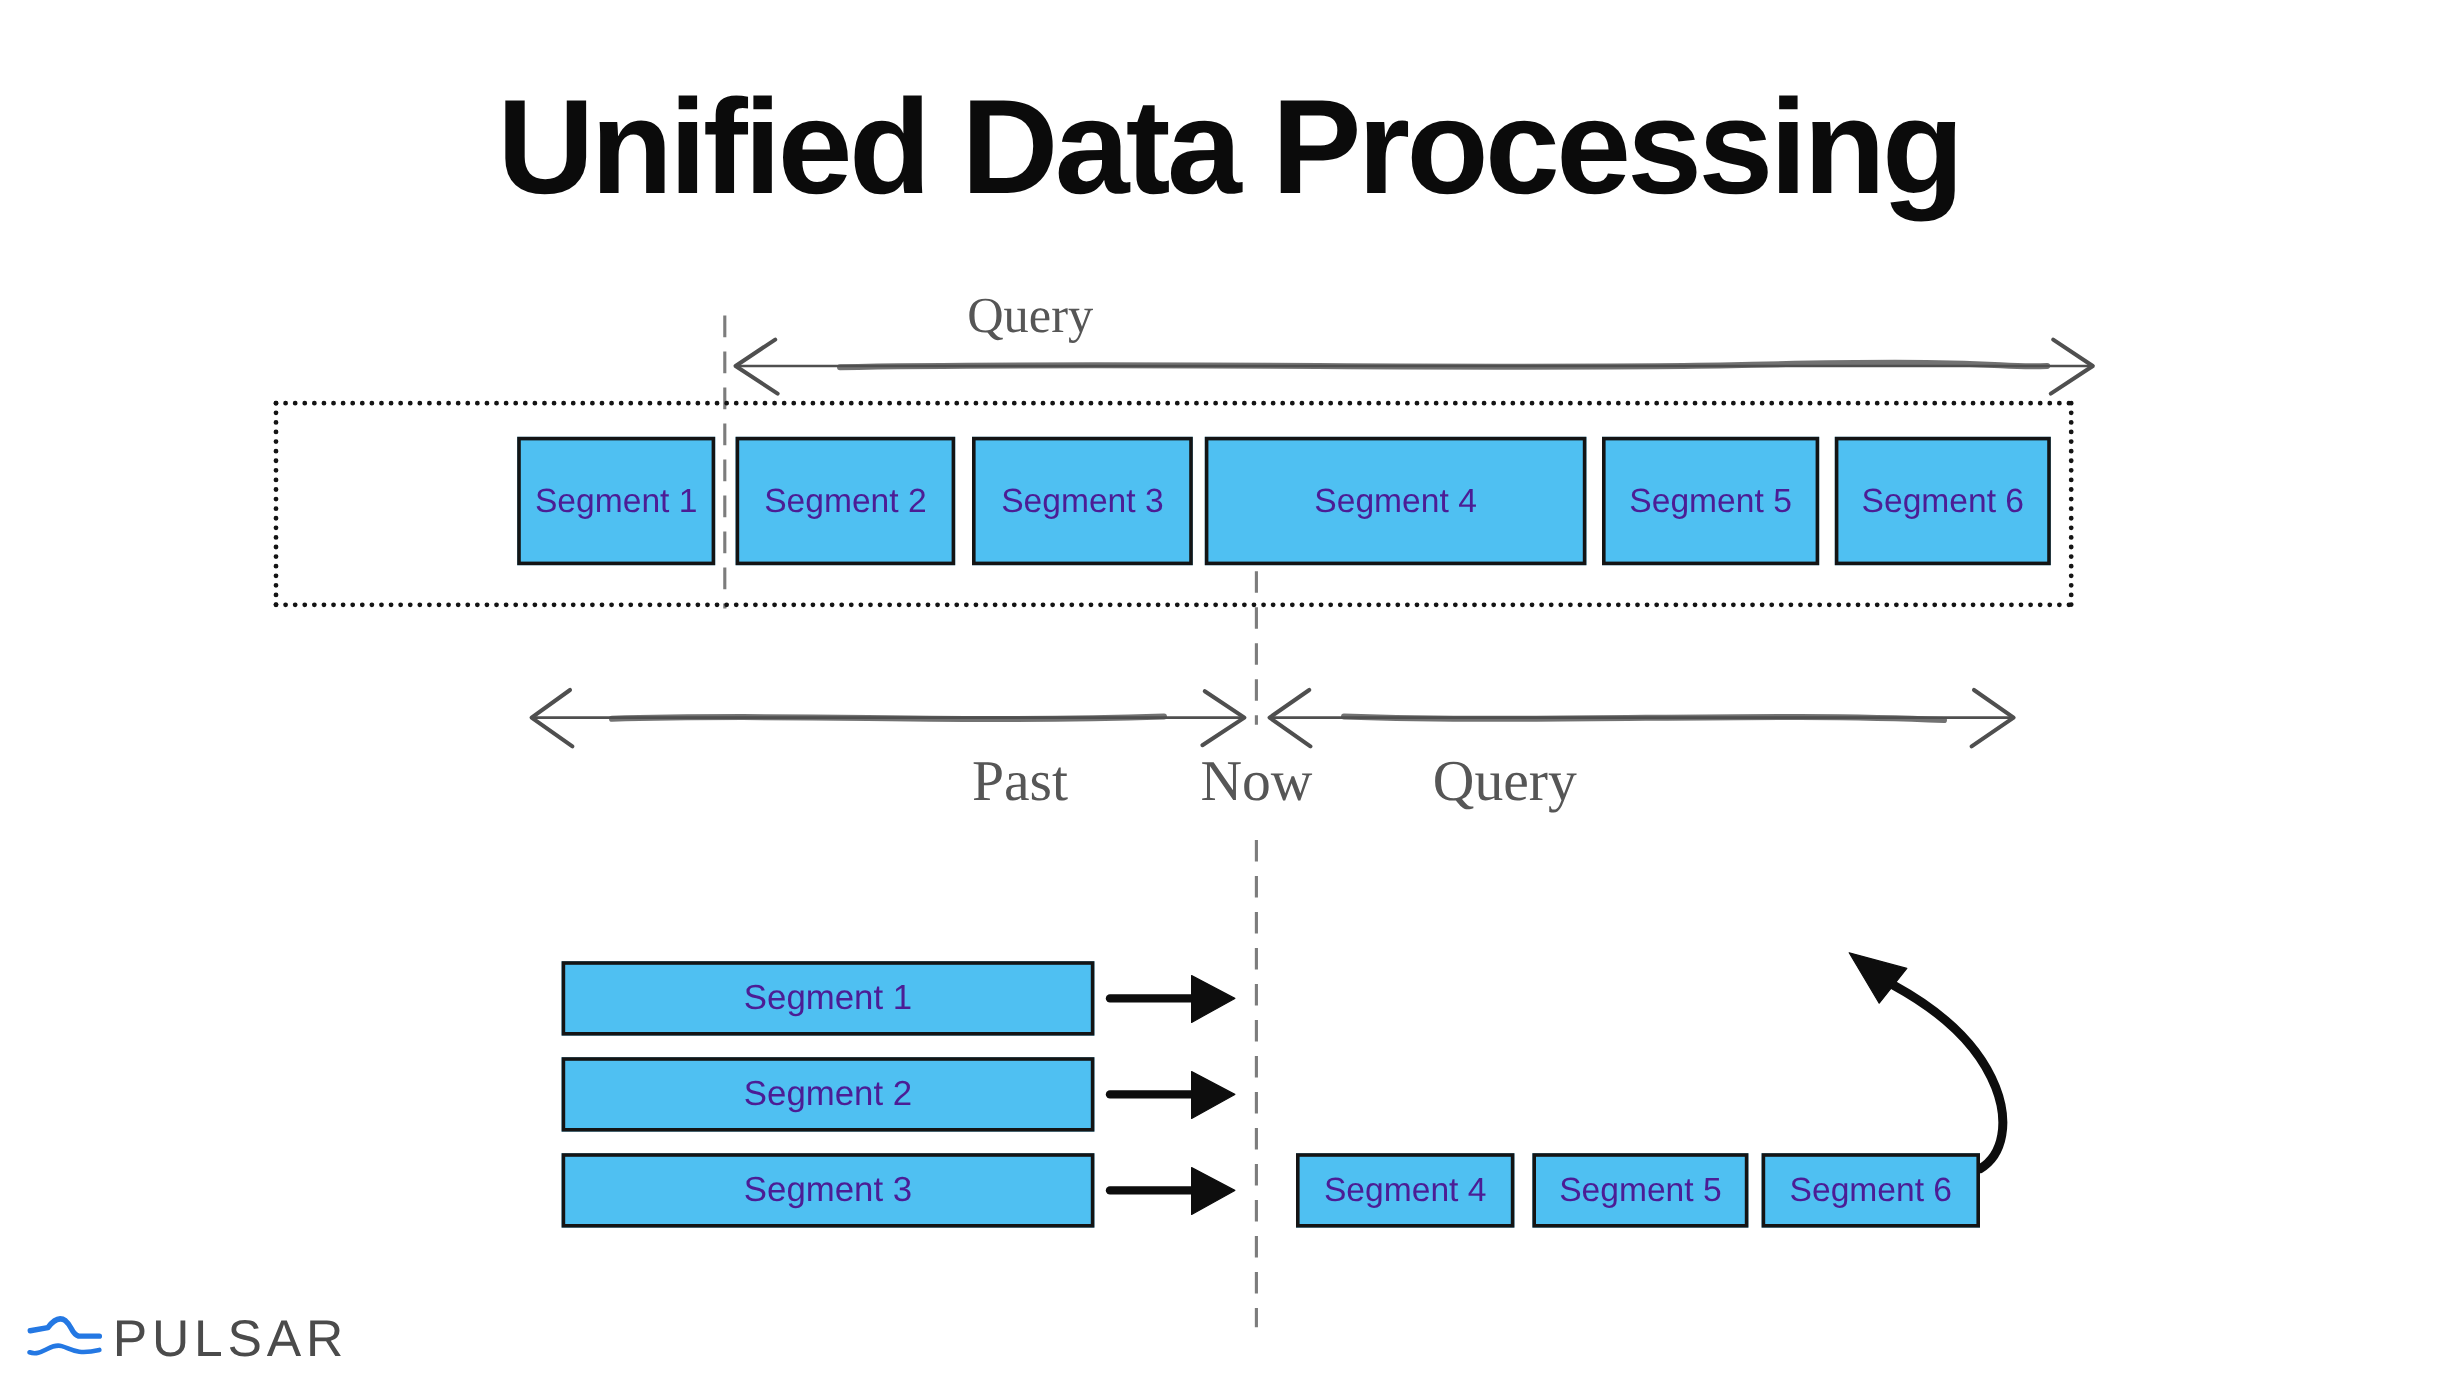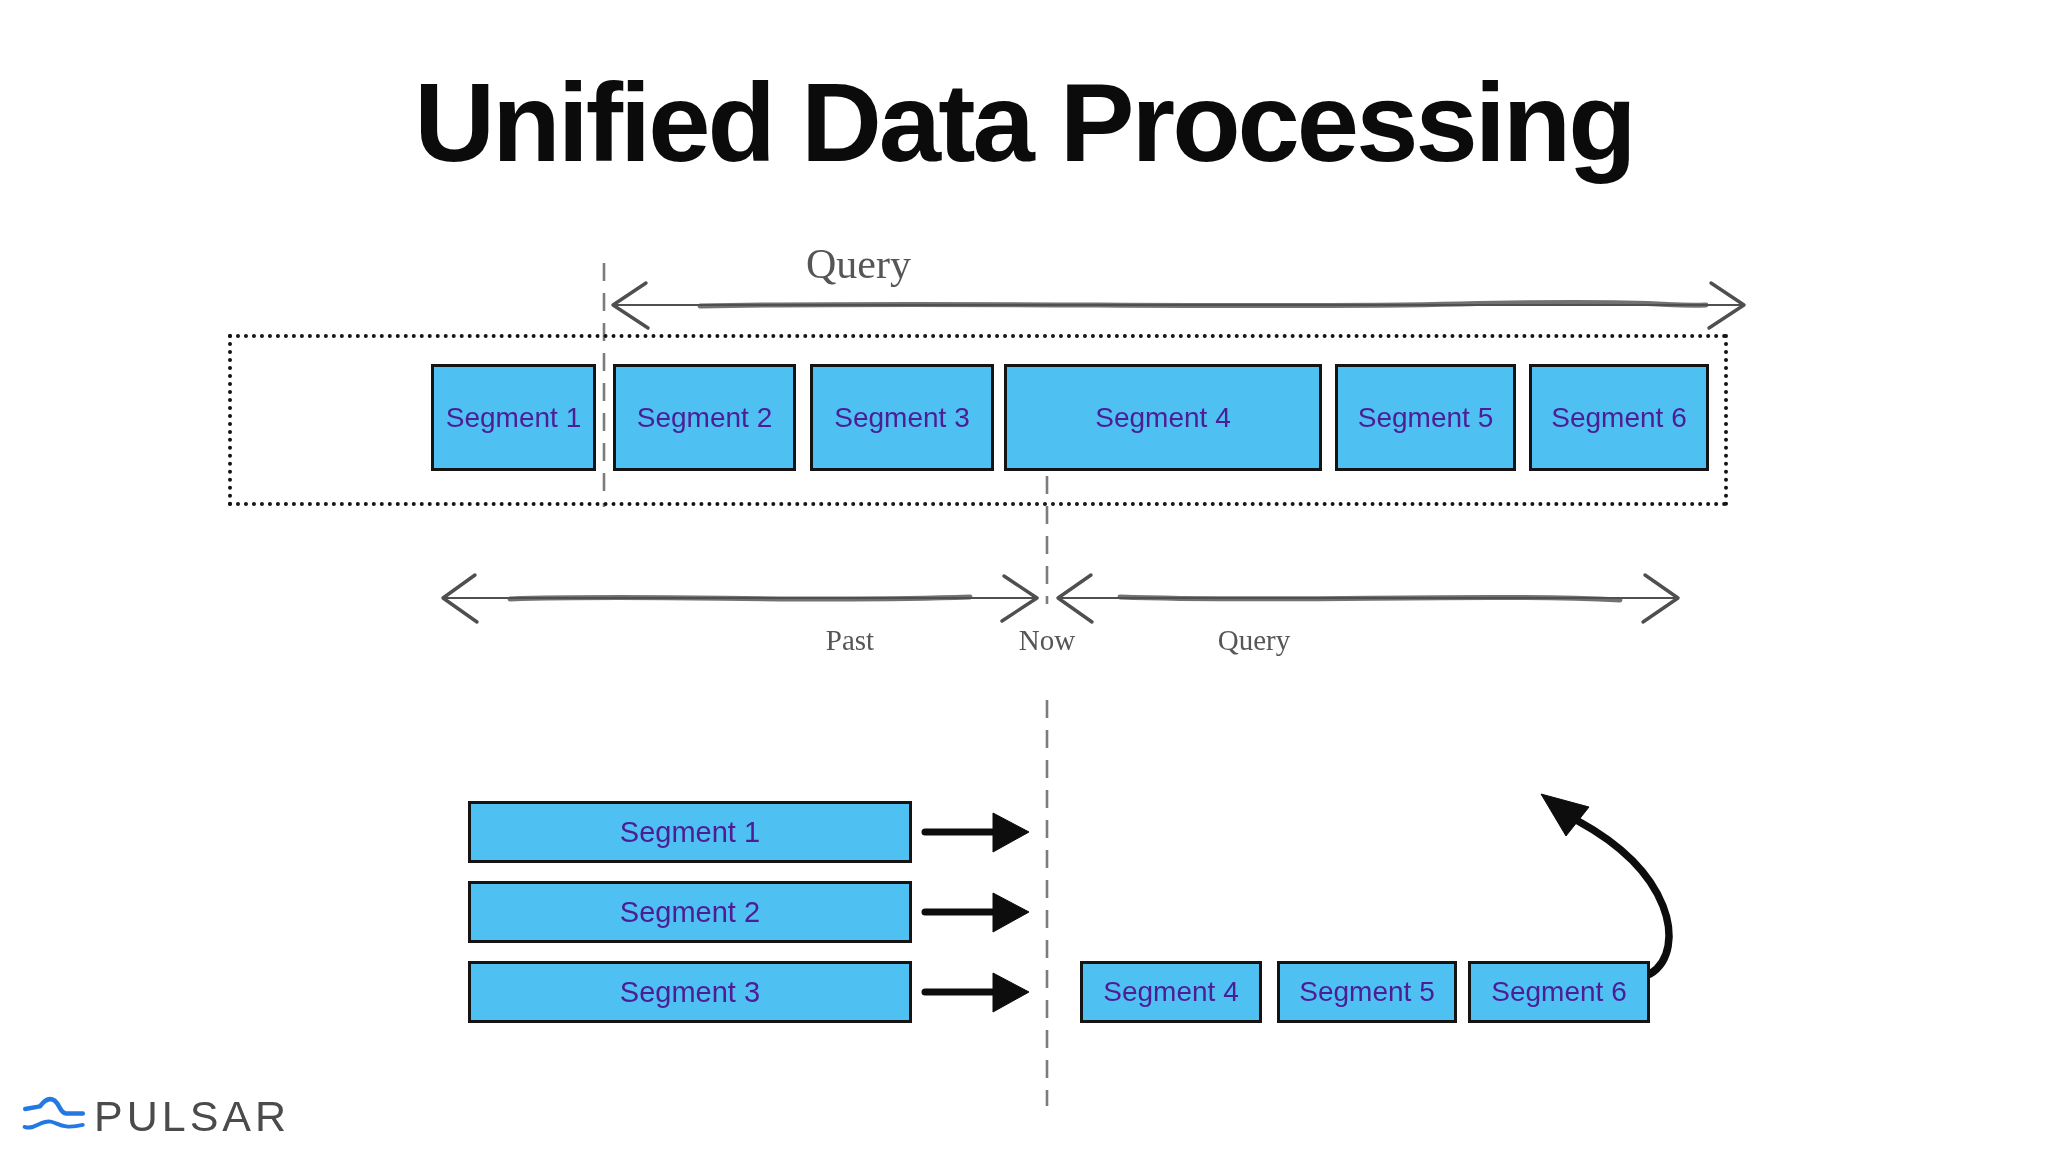--- a/index.html
+++ b/index.html
@@ -21,21 +21,21 @@
     background:var(--background);
     font-family:"Liberation Sans",sans-serif;
   }
   .title{
     position:absolute;left:0;top:58px;width:2048px;margin:0;
     text-align:center;font-size:112px;font-weight:bold;letter-spacing:-3px;
     color:var(--title-color);
   }
   .hand{
     position:absolute;font-family:cursive;color:var(--hand-label);
-    font-size:29px;white-space:nowrap;
+    font-size:48px;white-space:nowrap;
   }
   .query-label{left:806px;top:240px;font-size:42px;}
   .past-label{left:850px;top:624px;transform:translateX(-50%);}
   .now-label{left:1047px;top:624px;transform:translateX(-50%);background:var(--background);padding:0 6px;}
   .future-label{left:1254px;top:624px;transform:translateX(-50%);}
   .overlay{position:absolute;left:0;top:0;width:2048px;height:1152px;}
   .overlay .sketch{stroke:var(--sketch-stroke);fill:none;stroke-linecap:round;stroke-linejoin:round;}
   .overlay .dash{stroke:var(--dashed-stroke);stroke-width:2.6;stroke-dasharray:18 12;fill:none;}
   .overlay .ink-line{stroke:var(--ink);fill:none;stroke-linecap:round;stroke-linejoin:round;}
   .overlay .ink-fill{fill:var(--ink);stroke:var(--ink);stroke-linejoin:round;}

